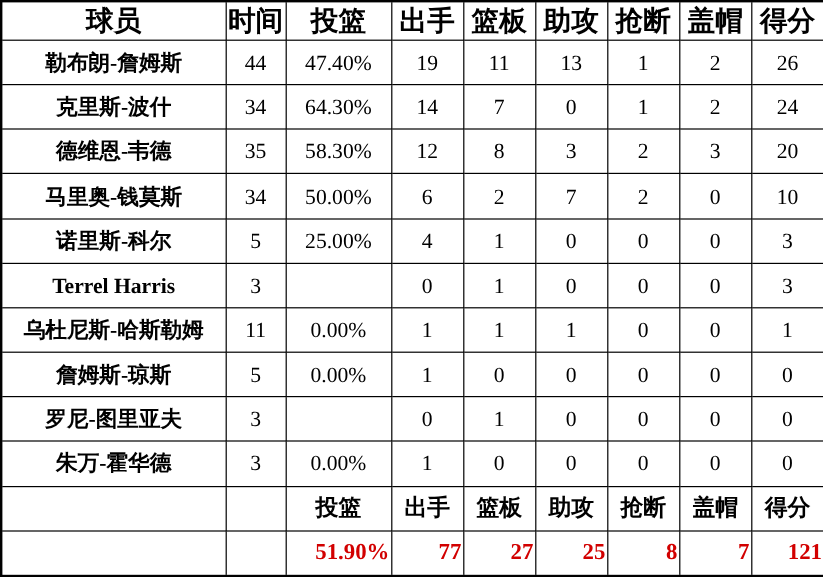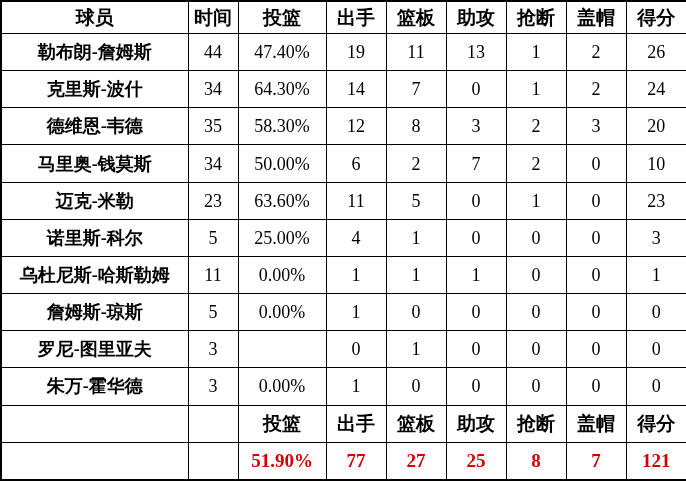--- a/index.html
+++ b/index.html
@@ -29,35 +29,36 @@
     vertical-align:middle;
     padding:0 1px;
     height:31px;
     font-size:18px;
     line-height:1;
     overflow:hidden;
     white-space:nowrap;
   }
   .stats-table th{
     font-weight:bold;
-    font-size:19px;
+    font-size:23px;
   }
   .name-cell{
     font-weight:bold;
     font-size:19px;
     font-family:Liberation Serif, serif;
   }
   .summary-row td{
     font-weight:bold;
     font-size:19px;
   }
   .totals-row td{
     color:var(--totals-color);
     font-weight:bold;
     font-size:19px;
+    text-align:right;
   }
 </style>
 </head>
 <body>
 
 <table class="stats-table">
   <colgroup>
     <col style="width:187px">
     <col style="width:50px">
     <col style="width:88px">
@@ -120,35 +121,35 @@
         <td>34</td>
         <td>50.00%</td>
         <td>6</td>
         <td>2</td>
         <td>7</td>
         <td>2</td>
         <td>0</td>
         <td>10</td>
       </tr>
       <tr class="player-row">
-        <td class="name-cell">迈克-米勒</td>
-        <td>23</td>
-        <td>63.60%</td>
-        <td>11</td>
-        <td>5</td>
-        <td>0</td>
-        <td>1</td>
-        <td>0</td>
-        <td>23</td>
-      </tr>
-      <tr class="player-row">
         <td class="name-cell">诺里斯-科尔</td>
         <td>5</td>
         <td>25.00%</td>
         <td>4</td>
+        <td>1</td>
+        <td>0</td>
+        <td>0</td>
+        <td>0</td>
+        <td>3</td>
+      </tr>
+      <tr class="player-row">
+        <td class="name-cell">Terrel Harris</td>
+        <td>3</td>
+        <td></td>
+        <td>0</td>
         <td>1</td>
         <td>0</td>
         <td>0</td>
         <td>0</td>
         <td>3</td>
       </tr>
       <tr class="player-row">
         <td class="name-cell">乌杜尼斯-哈斯勒姆</td>
         <td>11</td>
         <td>0.00%</td>

